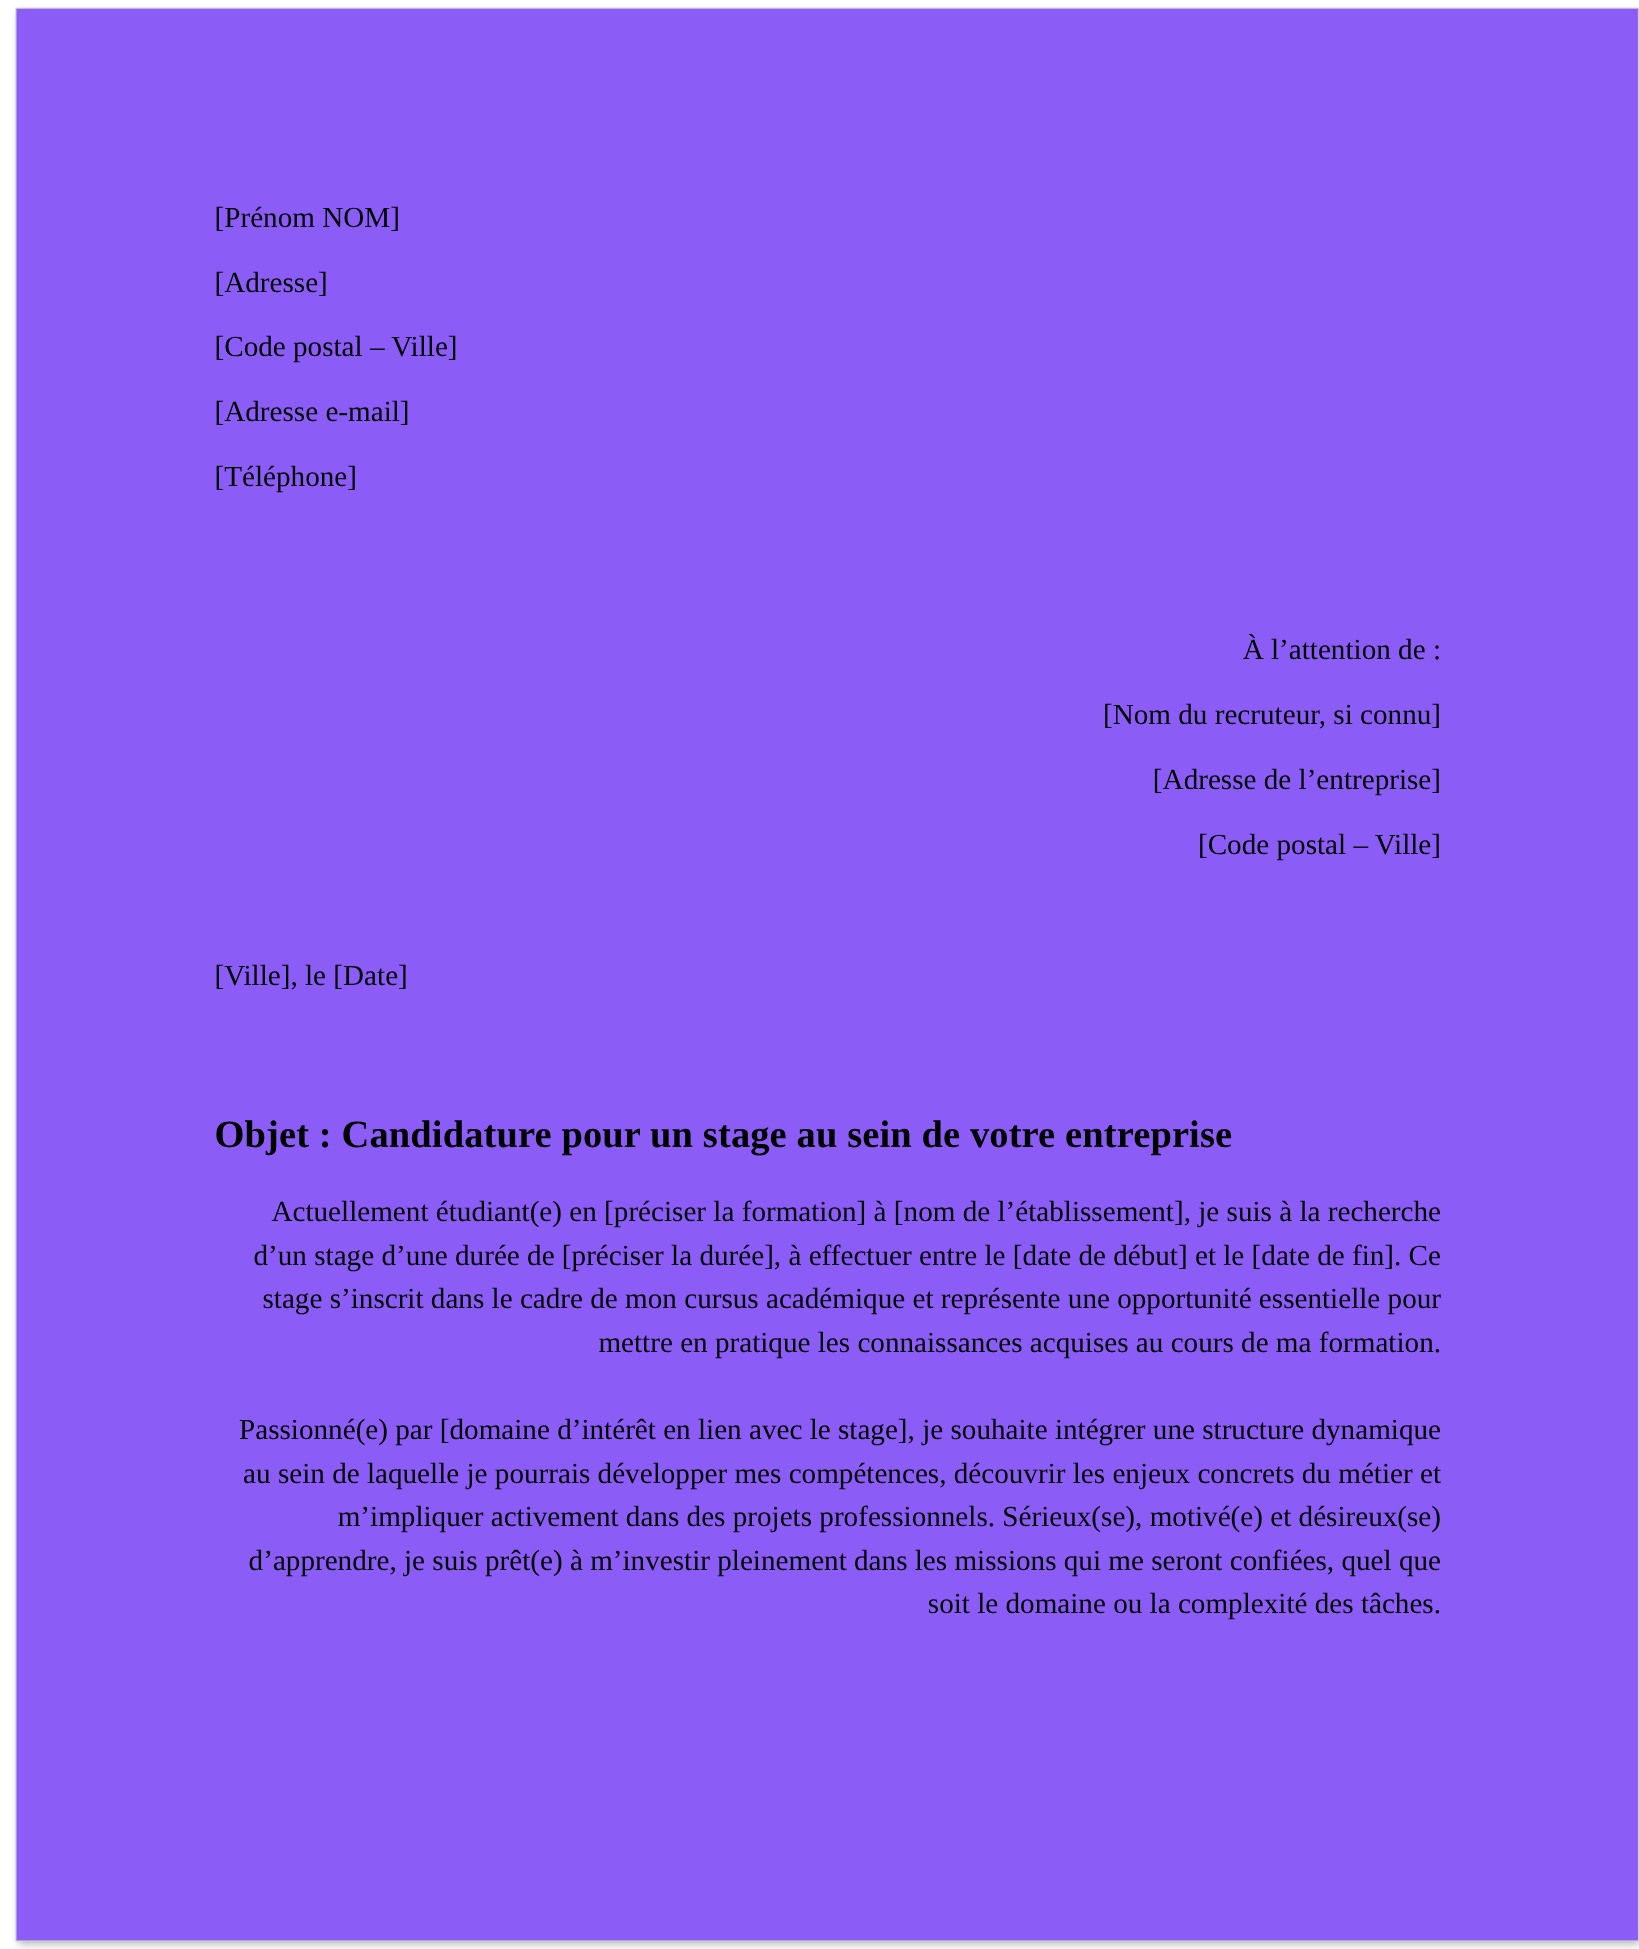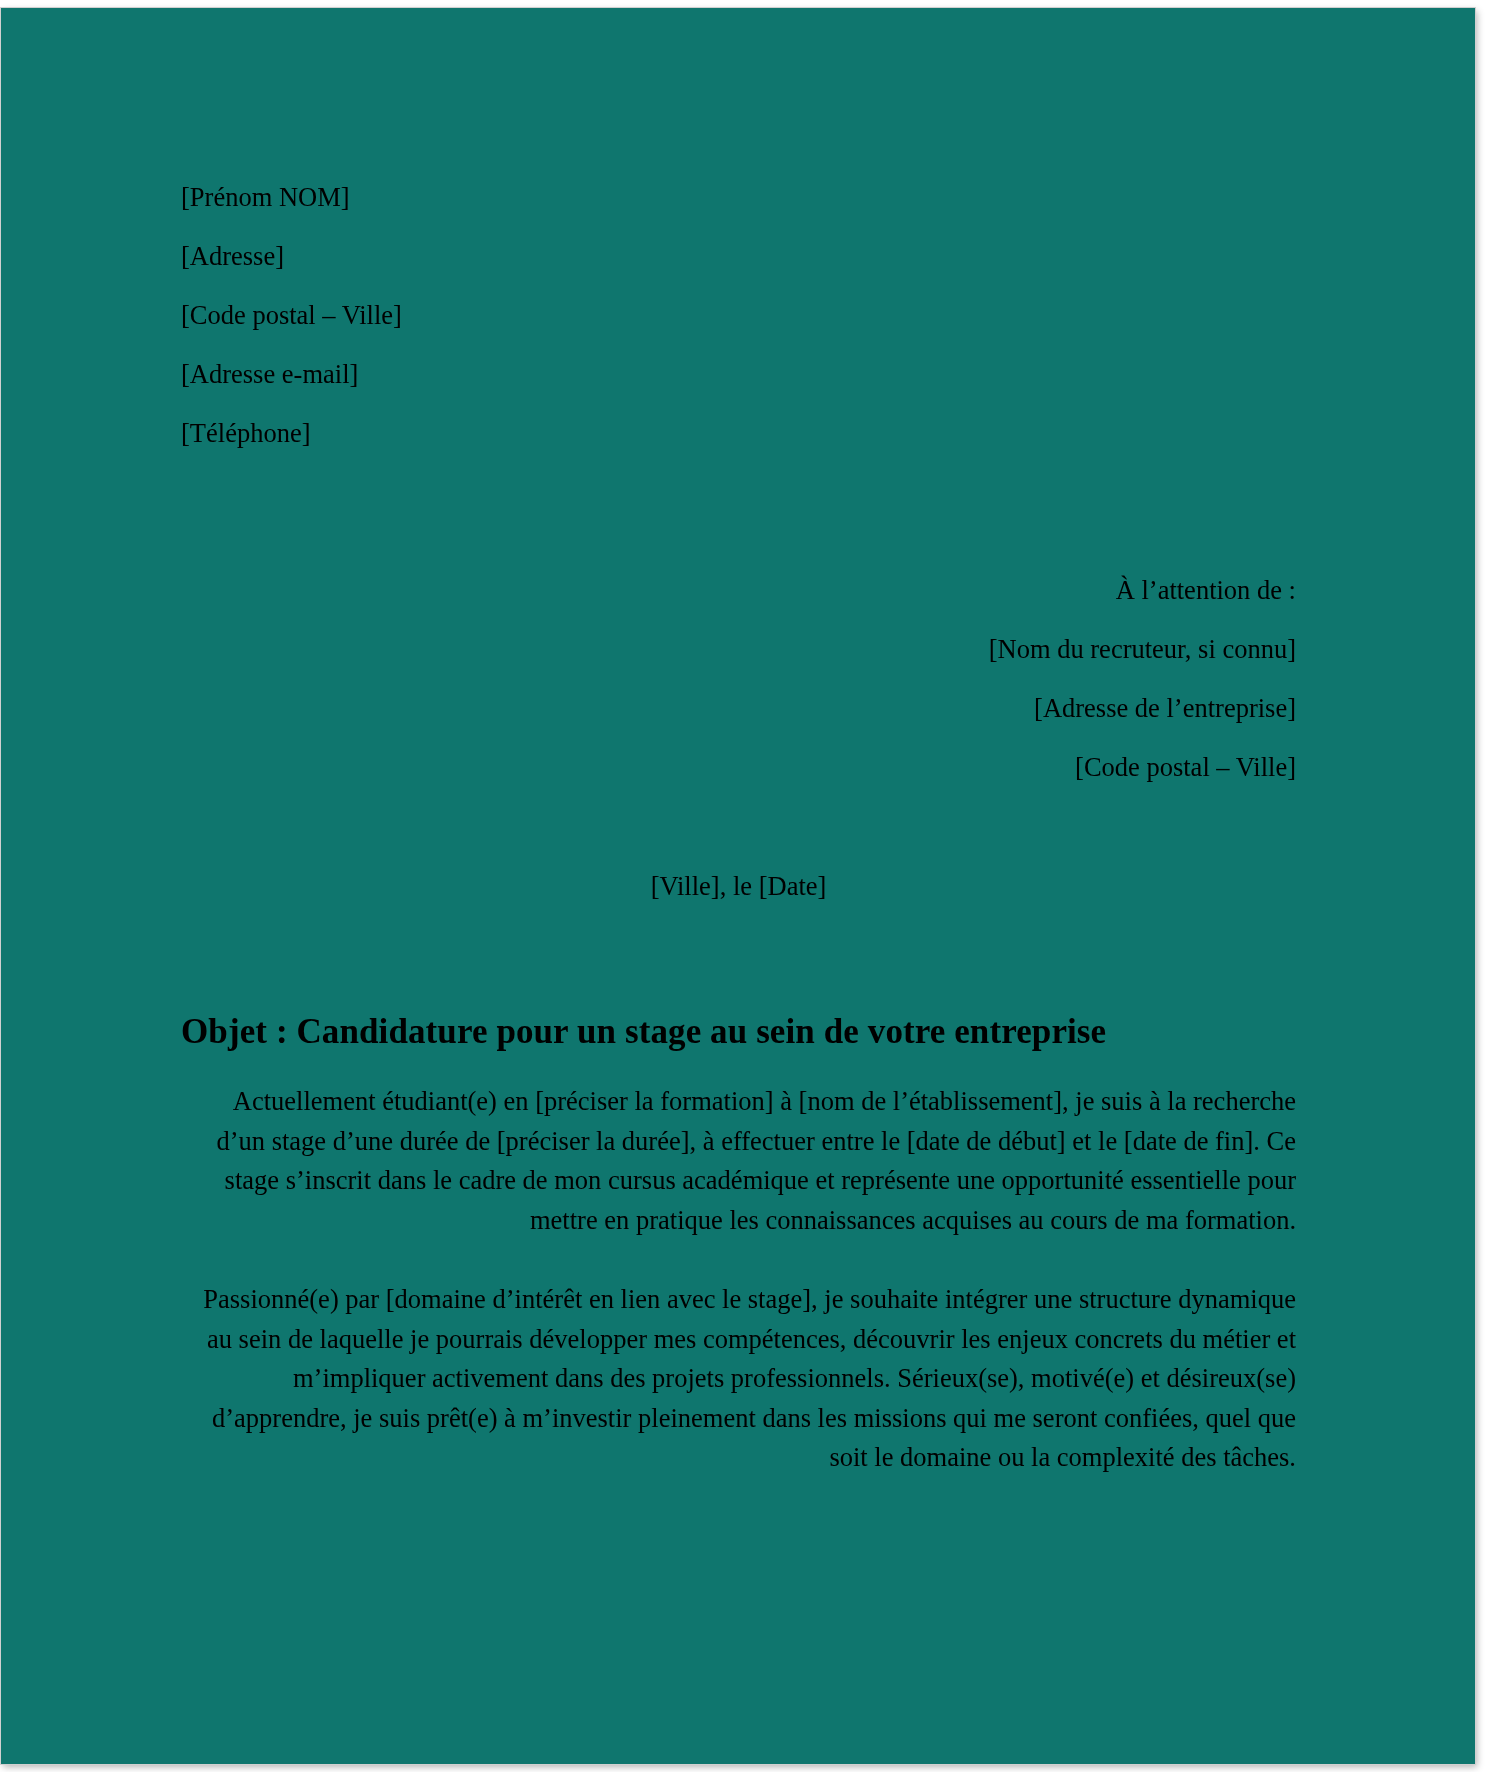--- a/index.html
+++ b/index.html
@@ -13,25 +13,25 @@
     height: 1772px;
     position: relative;
     overflow: hidden;
     font-family: "Liberation Serif", "DejaVu Serif", serif;
     color: #000000;
   }
 
   
   #page-sheet {
     position: absolute;
-    left: 1px;
+    left: 15px;
     top: 8px;
     width: 1474px;
     height: 1756px;
-    background: #0f766e;
+    background: #8b5cf6;
     box-shadow: 0 0 0 1px #d0d0d0, 2px 3px 7px rgba(0,0,0,0.30);
     box-sizing: border-box;
     overflow: hidden;
   }
 
   #page-body {
     position: absolute;
     left: 180px;
     top: 160px;
     width: 1115px;
@@ -45,21 +45,21 @@
   }
 
   .sender-block { margin-bottom: 0; }
 
   .recipient-block {
     text-align: right;
     margin-top: 98px;
   }
 
   .date-block {
-    text-align: center;
+    text-align: left;
     margin-top: 60px;
   }
 
   .subject-line {
     font-weight: bold;
     font-size: 35px;
     line-height: 40px;
     margin-top: 96px;
     letter-spacing: 0.1px;
   }

